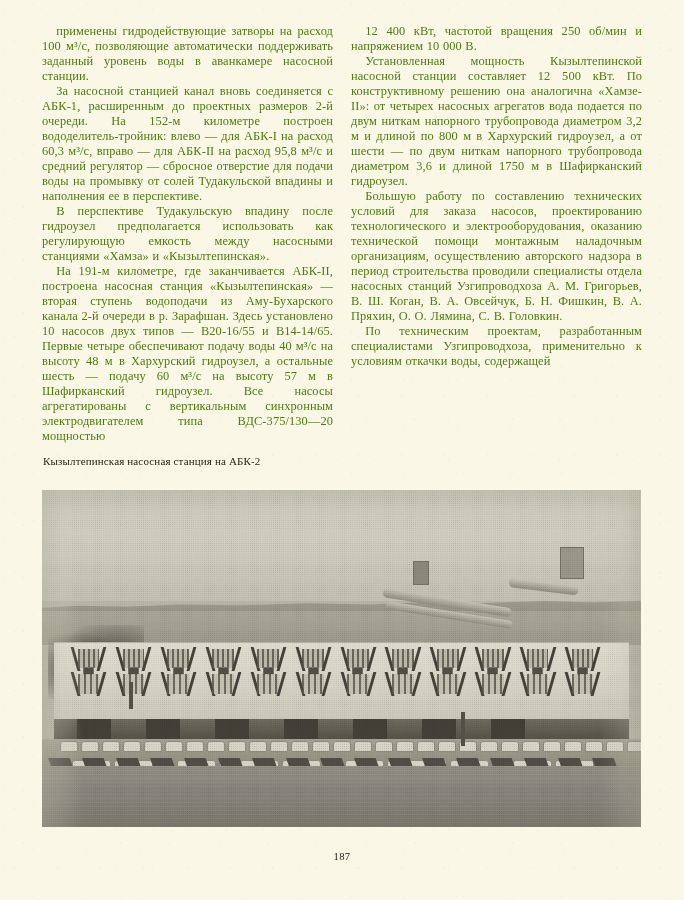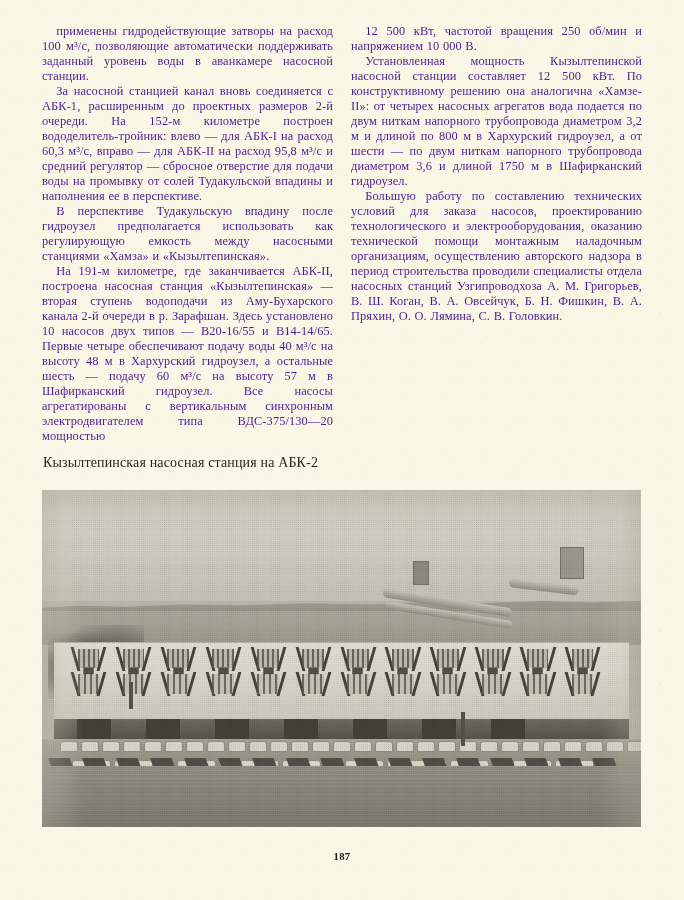--- a/index.html
+++ b/index.html
@@ -34,27 +34,27 @@
 
   p.para{
     margin:0;
     font-size:12.4px;
     line-height:15.0px;
     text-align:justify;
     text-indent:1.15em;
     letter-spacing:.1px;
     word-spacing:.4px;
     -webkit-font-smoothing:none;
-    color:#4c1d95;
+    color:#4d7c0f;
   }
   i{font-style:italic;}
 
   .caption{
     position:absolute;left:43px;top:455px;
-    font-size:14px;
+    font-size:11px;
     letter-spacing:.15px;
     color:#2a261c;
     font-family:"Liberation Serif", serif;
   }
 
   
   .photo{
     position:absolute;left:42px;top:490px;width:599px;height:337px;
     overflow:hidden;
     background:#b9b7a8;
@@ -189,42 +189,43 @@
   .halftone{
     position:absolute;inset:0;pointer-events:none;
     background-image:radial-gradient(rgba(25,22,15,.22) .6px, transparent .7px);
     background-size:2.1px 2.1px;
     opacity:.75;
     mix-blend-mode:multiply;
   }
 
   .folio{
     position:absolute;left:0;width:684px;top:851px;
-    text-align:center;font-size:10.6px;font-weight:bold;
+    text-align:center;font-size:10.6px;font-weight:normal;
     letter-spacing:.4px;color:#1c1a14;
   }
 </style>
 </head>
 <body>
 
 <div class="page">
 
   <div class="columns">
 
     <div class="col">
       <p class="para">применены гидродействующие затворы на расход 100 м³/с, позволяющие автоматически поддерживать заданный уровень воды в аванкамере насосной станции.</p>
       <p class="para">За насосной станцией канал вновь соединяется с АБК-1, расширенным до проектных размеров 2-й очереди. На 152-м километре построен вододелитель-тройник: влево — для АБК-I на расход 60,3 м³/с, вправо — для АБК-II на расход 95,8 м³/с и средний регулятор — сбросное отверстие для подачи воды на промывку от солей Тудакульской впадины и наполнения ее в перспективе.</p>
       <p class="para">В перспективе Тудакульскую впадину после гидроузел предполагается использовать как регулирующую емкость между насосными станциями «Хамза» и «Кызылтепинская».</p>
       <p class="para">На 191-м километре, где заканчивается АБК-II, построена насосная станция «Кызылтепинская» — вторая ступень водоподачи из Аму-Бухарского канала 2-й очереди в р. Зарафшан. Здесь установлено 10 насосов двух типов — В20-16/55 и В14-14/65. Первые четыре обеспечивают подачу воды 40 м³/с на высоту 48 м в Хархурский гидроузел, а остальные шесть — подачу 60 м³/с на высоту 57 м в Шафирканский гидроузел. Все насосы агрегатированы с вертикальным синхронным электродвигателем типа ВДС-375/130—20 мощностью</p>
     </div>
 
     <div class="col">
-      <p class="para">12 500 кВт, частотой вращения 250 об/мин и напряжением 10 000 В.</p>
+      <p class="para">12 400 кВт, частотой вращения 250 об/мин и напряжением 10 000 В.</p>
       <p class="para">Установленная мощность Кызылтепинской насосной станции составляет 12 500 кВт. По конструктивному решению она аналогична «Хамзе-II»: от четырех насосных агрегатов вода подается по двум ниткам напорного трубопровода диаметром 3,2 м и длиной по 800 м в Хархурский гидроузел, а от шести — по двум ниткам напорного трубопровода диаметром 3,6 и длиной 1750 м в Шафирканский гидроузел.</p>
       <p class="para">Большую работу по составлению технических условий для заказа насосов, проектированию технологического и электрооборудования, оказанию технической помощи монтажным наладочным организациям, осуществлению авторского надзора в период строительства проводили специалисты отдела насосных станций Узгипроводхоза А. М. Григорьев, В. Ш. Коган, В. А. Овсейчук, Б. Н. Фишкин, В. А. Пряхин, О. О. Лямина, С. В. Головкин.</p>
+      <p class="para">По техническим проектам, разработанным специалистами Узгипроводхоза, применительно к условиям откачки воды, содержащей</p>
     </div>
 
   </div>
 
   <div class="caption">Кызылтепинская насосная станция на АБК-2</div>
 
   <div class="photo" title="Чёрно-белая фотография Кызылтепинской насосной станции: протяжённое здание с рядами шевронных (V-образных) окон, напорные трубопроводы на откосе, бетонный водобойный колодец с гасителями и канал.">
     <div class="ph-layer sky"></div>
     <div class="ph-layer ridge"></div>
     <div class="ph-layer desert"></div>

